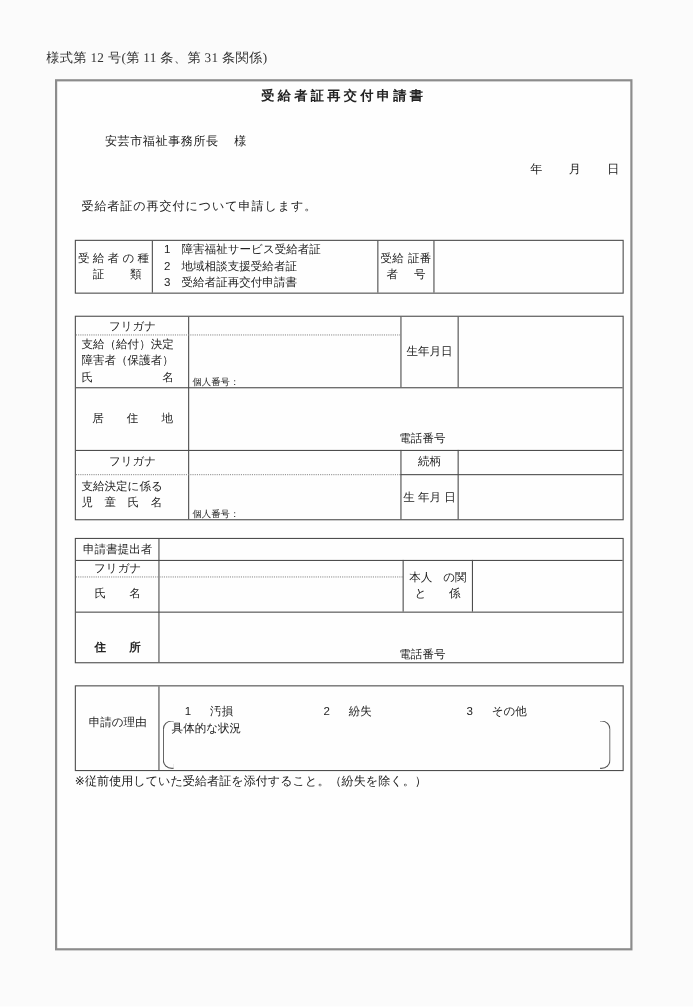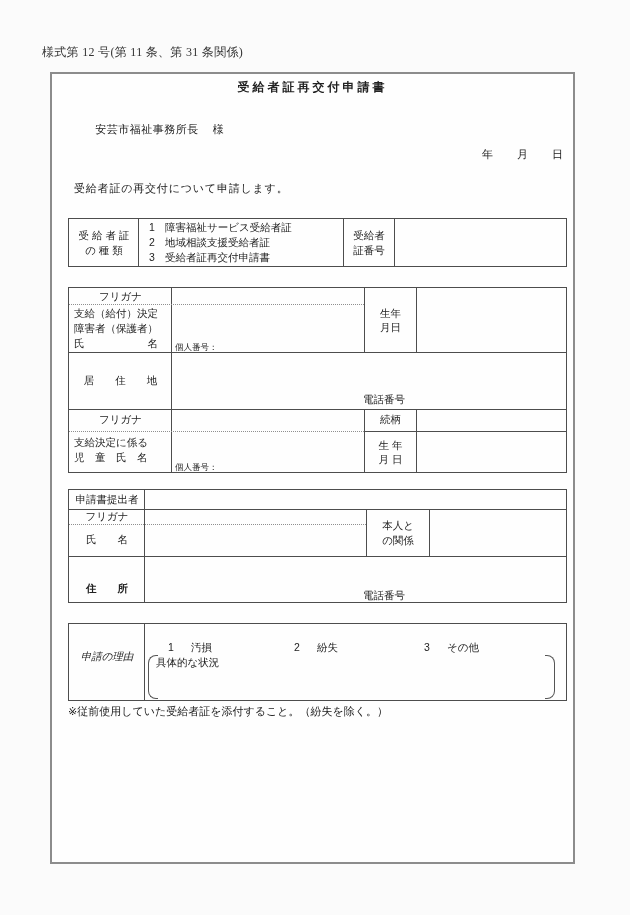--- a/index.html
+++ b/index.html
@@ -7,21 +7,21 @@
   #page { position:relative; width:630px; height:915px; background:#fbfbfb; overflow:hidden; }
   .abs { position:absolute; }
   .t { position:absolute; white-space:pre; line-height:1.25; }
   #form-number { left:42px; top:45px; font-family:"Liberation Serif","DejaVu Serif",serif; font-size:12px; color:#333; letter-spacing:0.3px; }
   #outer-box { left:50px; top:72px; width:525px; height:792px; border:2px solid #8c8c8c; background:#fefefe;padding-left:48px; }
   #doc-title { left:0; right:0; top:6px; text-align:center; font-size:12px; font-weight:600; letter-spacing:3px; }
   .tbl { position:absolute; border:1px solid #4d4d4d; }
   .vl { position:absolute; width:1px; background:#4d4d4d; }
   .hl { position:absolute; height:1px; background:#4d4d4d; }
   .dl { position:absolute; height:0; border-top:1px dotted #8f8f8f; }
-  .cell { position:absolute; display:flex; flex-direction:column; align-items:center; justify-content:center; }
+  .cell { position:absolute; display:flex; flex-direction:row; align-items:center; justify-content:center; text-align:center; }
   .fs10 { font-size:10.5px; } .fs11 { font-size:11px; } .fs8 { font-size:8.5px; }
   .lh15 { line-height:15px; }
   .opt-row { display:flex; line-height:15px; font-size:10.5px; }
   .opt-num { display:inline-block; width:26px; padding-left:10px; }
   .brk { position:absolute; width:10px; }
   .brk-l { border-left:1.3px solid #555; border-top:1.3px solid #555; border-bottom:1.3px solid #555; border-radius:8px 0 0 8px; }
   .brk-r { border-right:1.3px solid #555; border-top:1.3px solid #555; border-bottom:1.3px solid #555; border-radius:0 8px 8px 0; }
   .field { position:absolute; }
 </style>
 </head>
@@ -148,21 +148,21 @@
       <div class="field" style="left:361px; top:20px; width:136px; height:45px;"></div>
       <div class="cell fs10" style="left:1px; top:76px; width:74px; height:45px;font-weight:bold;">
         <span>住　　所</span>
       </div>
       <div class="field" style="left:76px; top:67px; width:421px; height:45px;"></div>
       <div class="t fs10" style="left:294px; top:99px;">電話番号</div>
     </div>
 
     <div class="tbl" style="left:16px; top:549px; width:499px; height:78px;">
       <div class="vl" style="left:75px; top:0; height:76px;"></div>
-      <div class="cell fs10" style="left:1px; top:1px; width:74px; height:64px;font-style:italic;">
+      <div class="cell fs10" style="left:1px; top:1px; width:74px; height:64px;">
         <span>申請の理由</span>
       </div>
       <div class="t fs10" style="left:99px; top:17px;"><span style="display:inline-block; width:23px;">1</span><span>汚損</span></div>
       <div class="t fs10" style="left:225px; top:17px;"><span style="display:inline-block; width:23px;">2</span><span>紛失</span></div>
       <div class="t fs10" style="left:355px; top:17px;"><span style="display:inline-block; width:23px;">3</span><span>その他</span></div>
       <div class="t fs10" style="left:87px; top:32px;">具体的な状況</div>
       <div class="brk brk-l" style="left:79px; top:31px; height:44px;"></div>
       <div class="brk brk-r" style="left:476px; top:31px; height:44px;"></div>
       <div class="field" style="left:90px; top:44px; width:385px; height:30px;"></div>
     </div>

